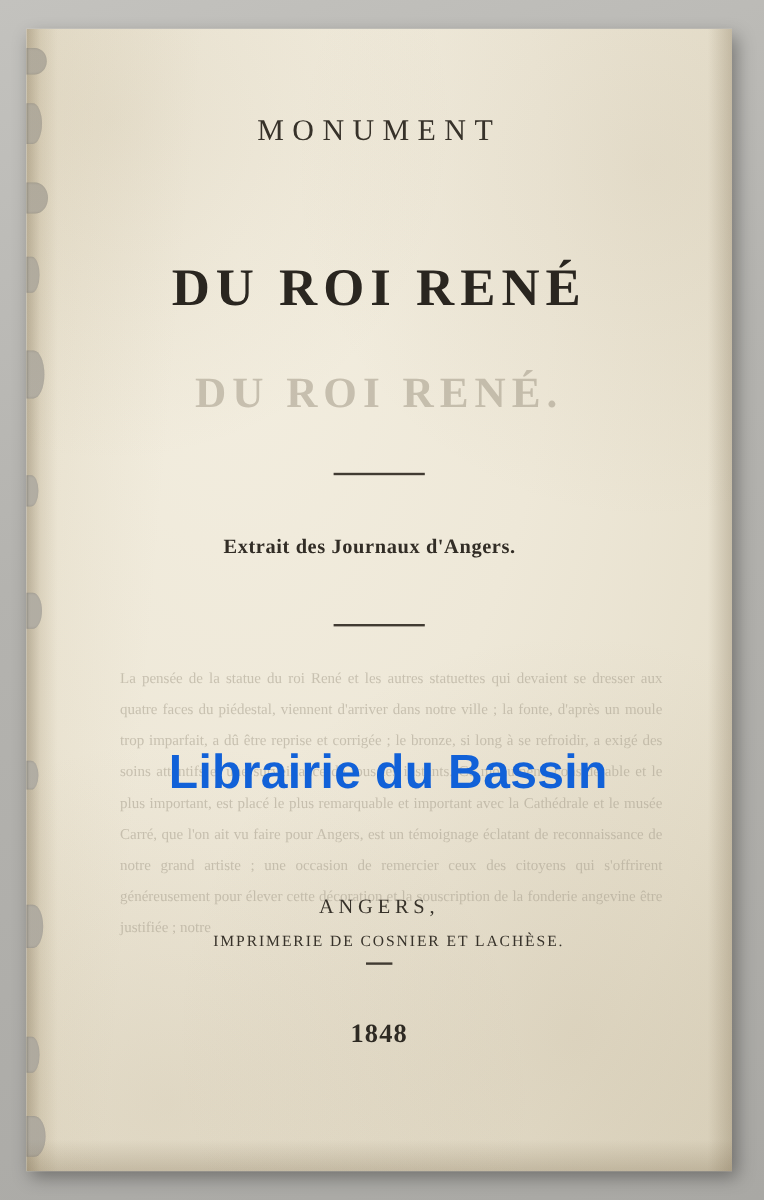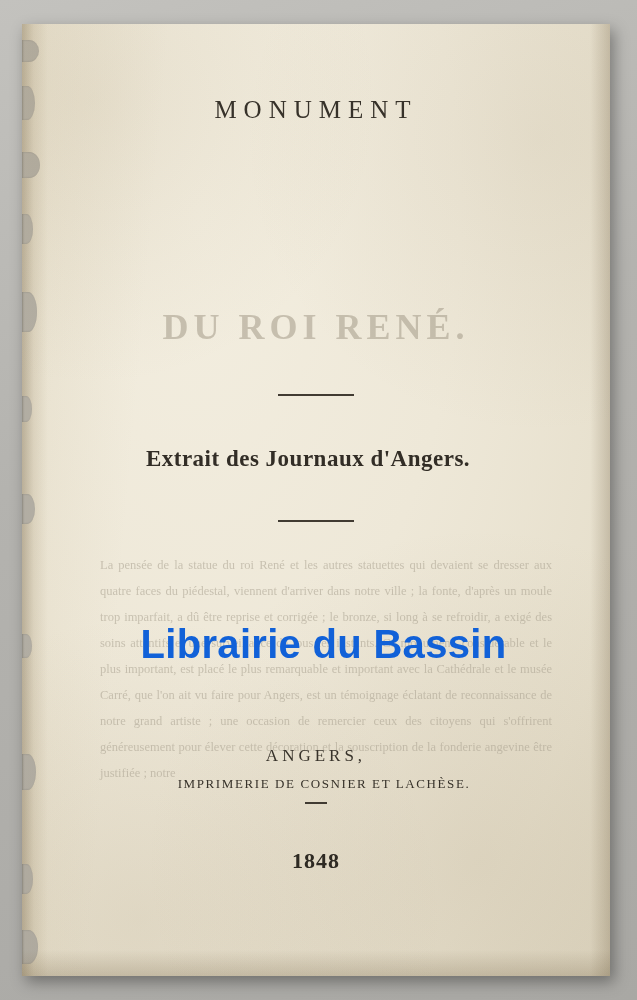--- a/index.html
+++ b/index.html
@@ -136,21 +136,21 @@
     height: 2px;
     background: #413b32;
   }
   .rule-1 { top: 370px; }
   .rule-2 { top: 496px; }
 
   .t-extrait {
     position: absolute;
     left: 0; right: 16px;
     top: 422px;
-    font-size: 23px;
+    font-size: 17px;
     font-weight: 700;
     letter-spacing: 0.5px;
     color: #322d26;
   }
 
   .t-city {
     position: absolute;
     left: 0; right: 0;
     top: 722px;
     font-size: 17px;
@@ -238,20 +238,21 @@
 <div class="scan">
   <div class="page">
 
     <div class="showthrough">
       <div class="st-title">DU ROI RENÉ.</div>
       <div class="st-body">La pensée de la statue du roi René et les autres statuettes qui devaient se dresser aux quatre faces du piédestal, viennent d'arriver dans notre ville ; la fonte, d'après un moule trop imparfait, a dû être reprise et corrigée ; le bronze, si long à se refroidir, a exigé des soins attentifs et une surveillance de tous les instants. Ce monument, considérable et le plus important, est placé le plus remarquable et important avec la Cathédrale et le musée Carré, que l'on ait vu faire pour Angers, est un témoignage éclatant de reconnaissance de notre grand artiste ; une occasion de remercier ceux des citoyens qui s'offrirent généreusement pour élever cette décoration et la souscription de la fonderie angevine être justifiée ; notre</div>
     </div>
 
     <div class="content">
       <div class="t-monument">MONUMENT</div>
+      <div class="t-title">DU ROI RENÉ</div>
 
       <div class="rule rule-1"></div>
 
       <div class="t-extrait">Extrait des Journaux d'Angers.</div>
 
       <div class="rule rule-2"></div>
 
       <div class="t-city">ANGERS,</div>
       <div class="t-printer">IMPRIMERIE DE COSNIER ET LACHÈSE.</div>
       <div class="rule rule-3"></div>

